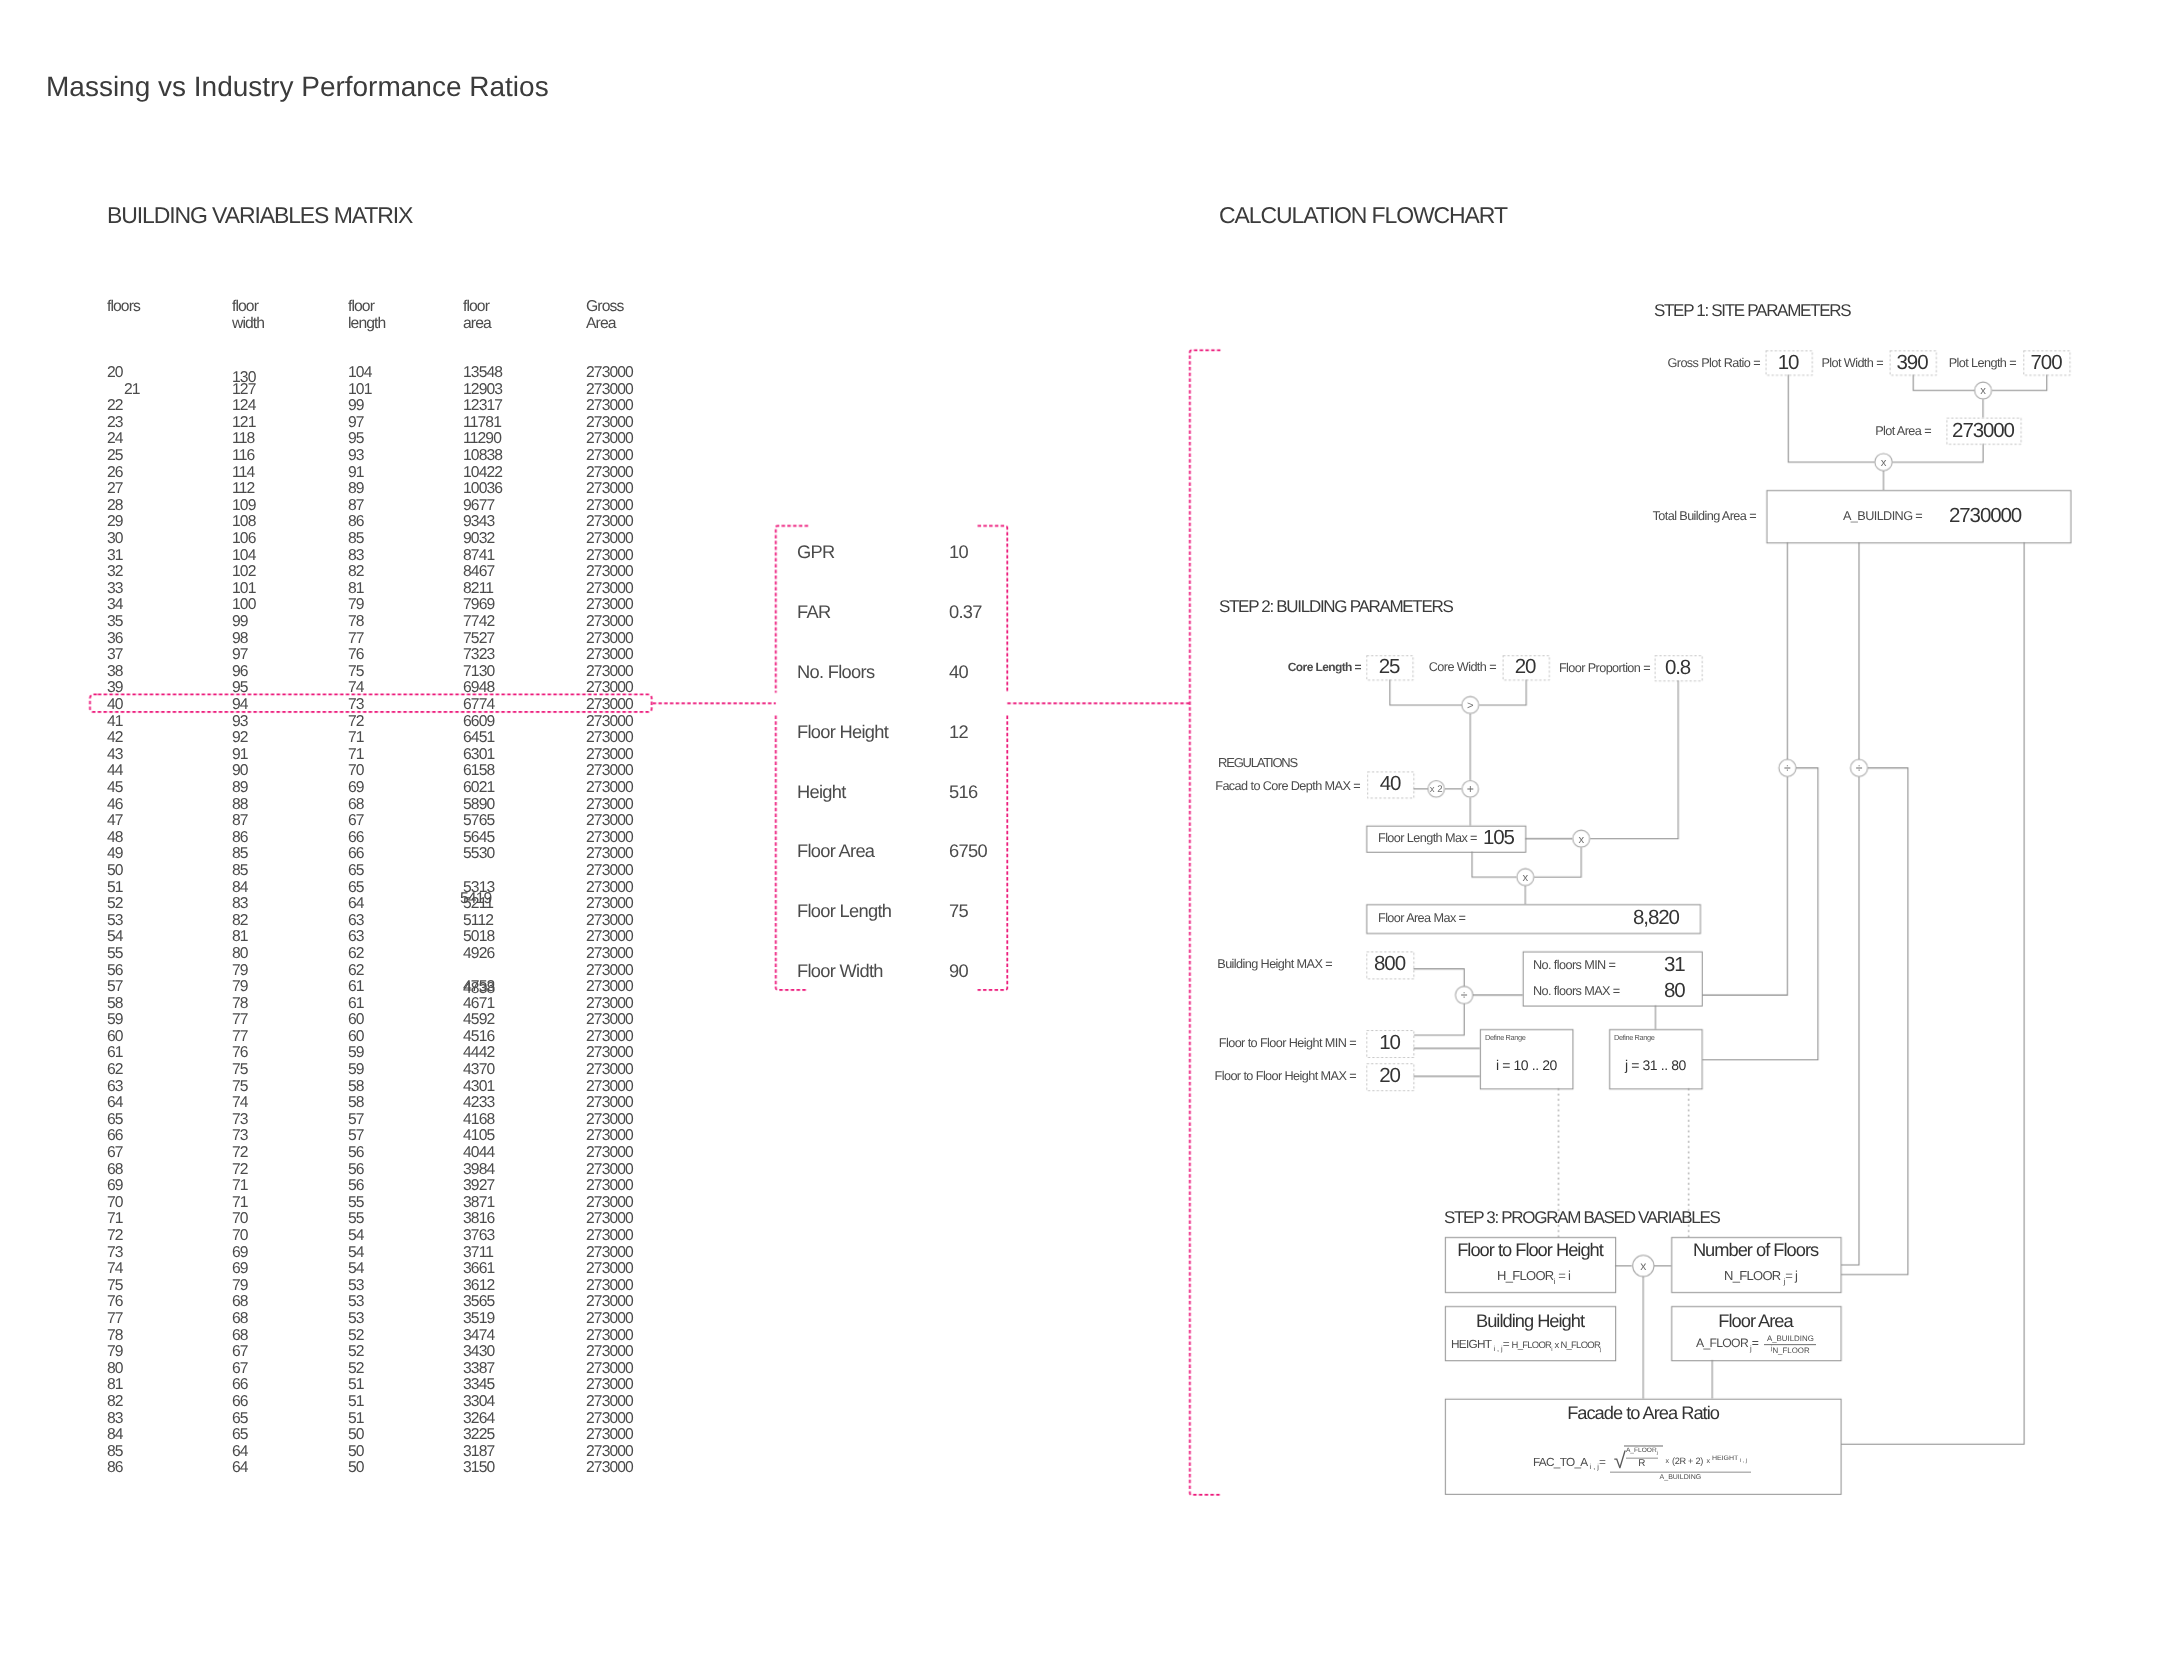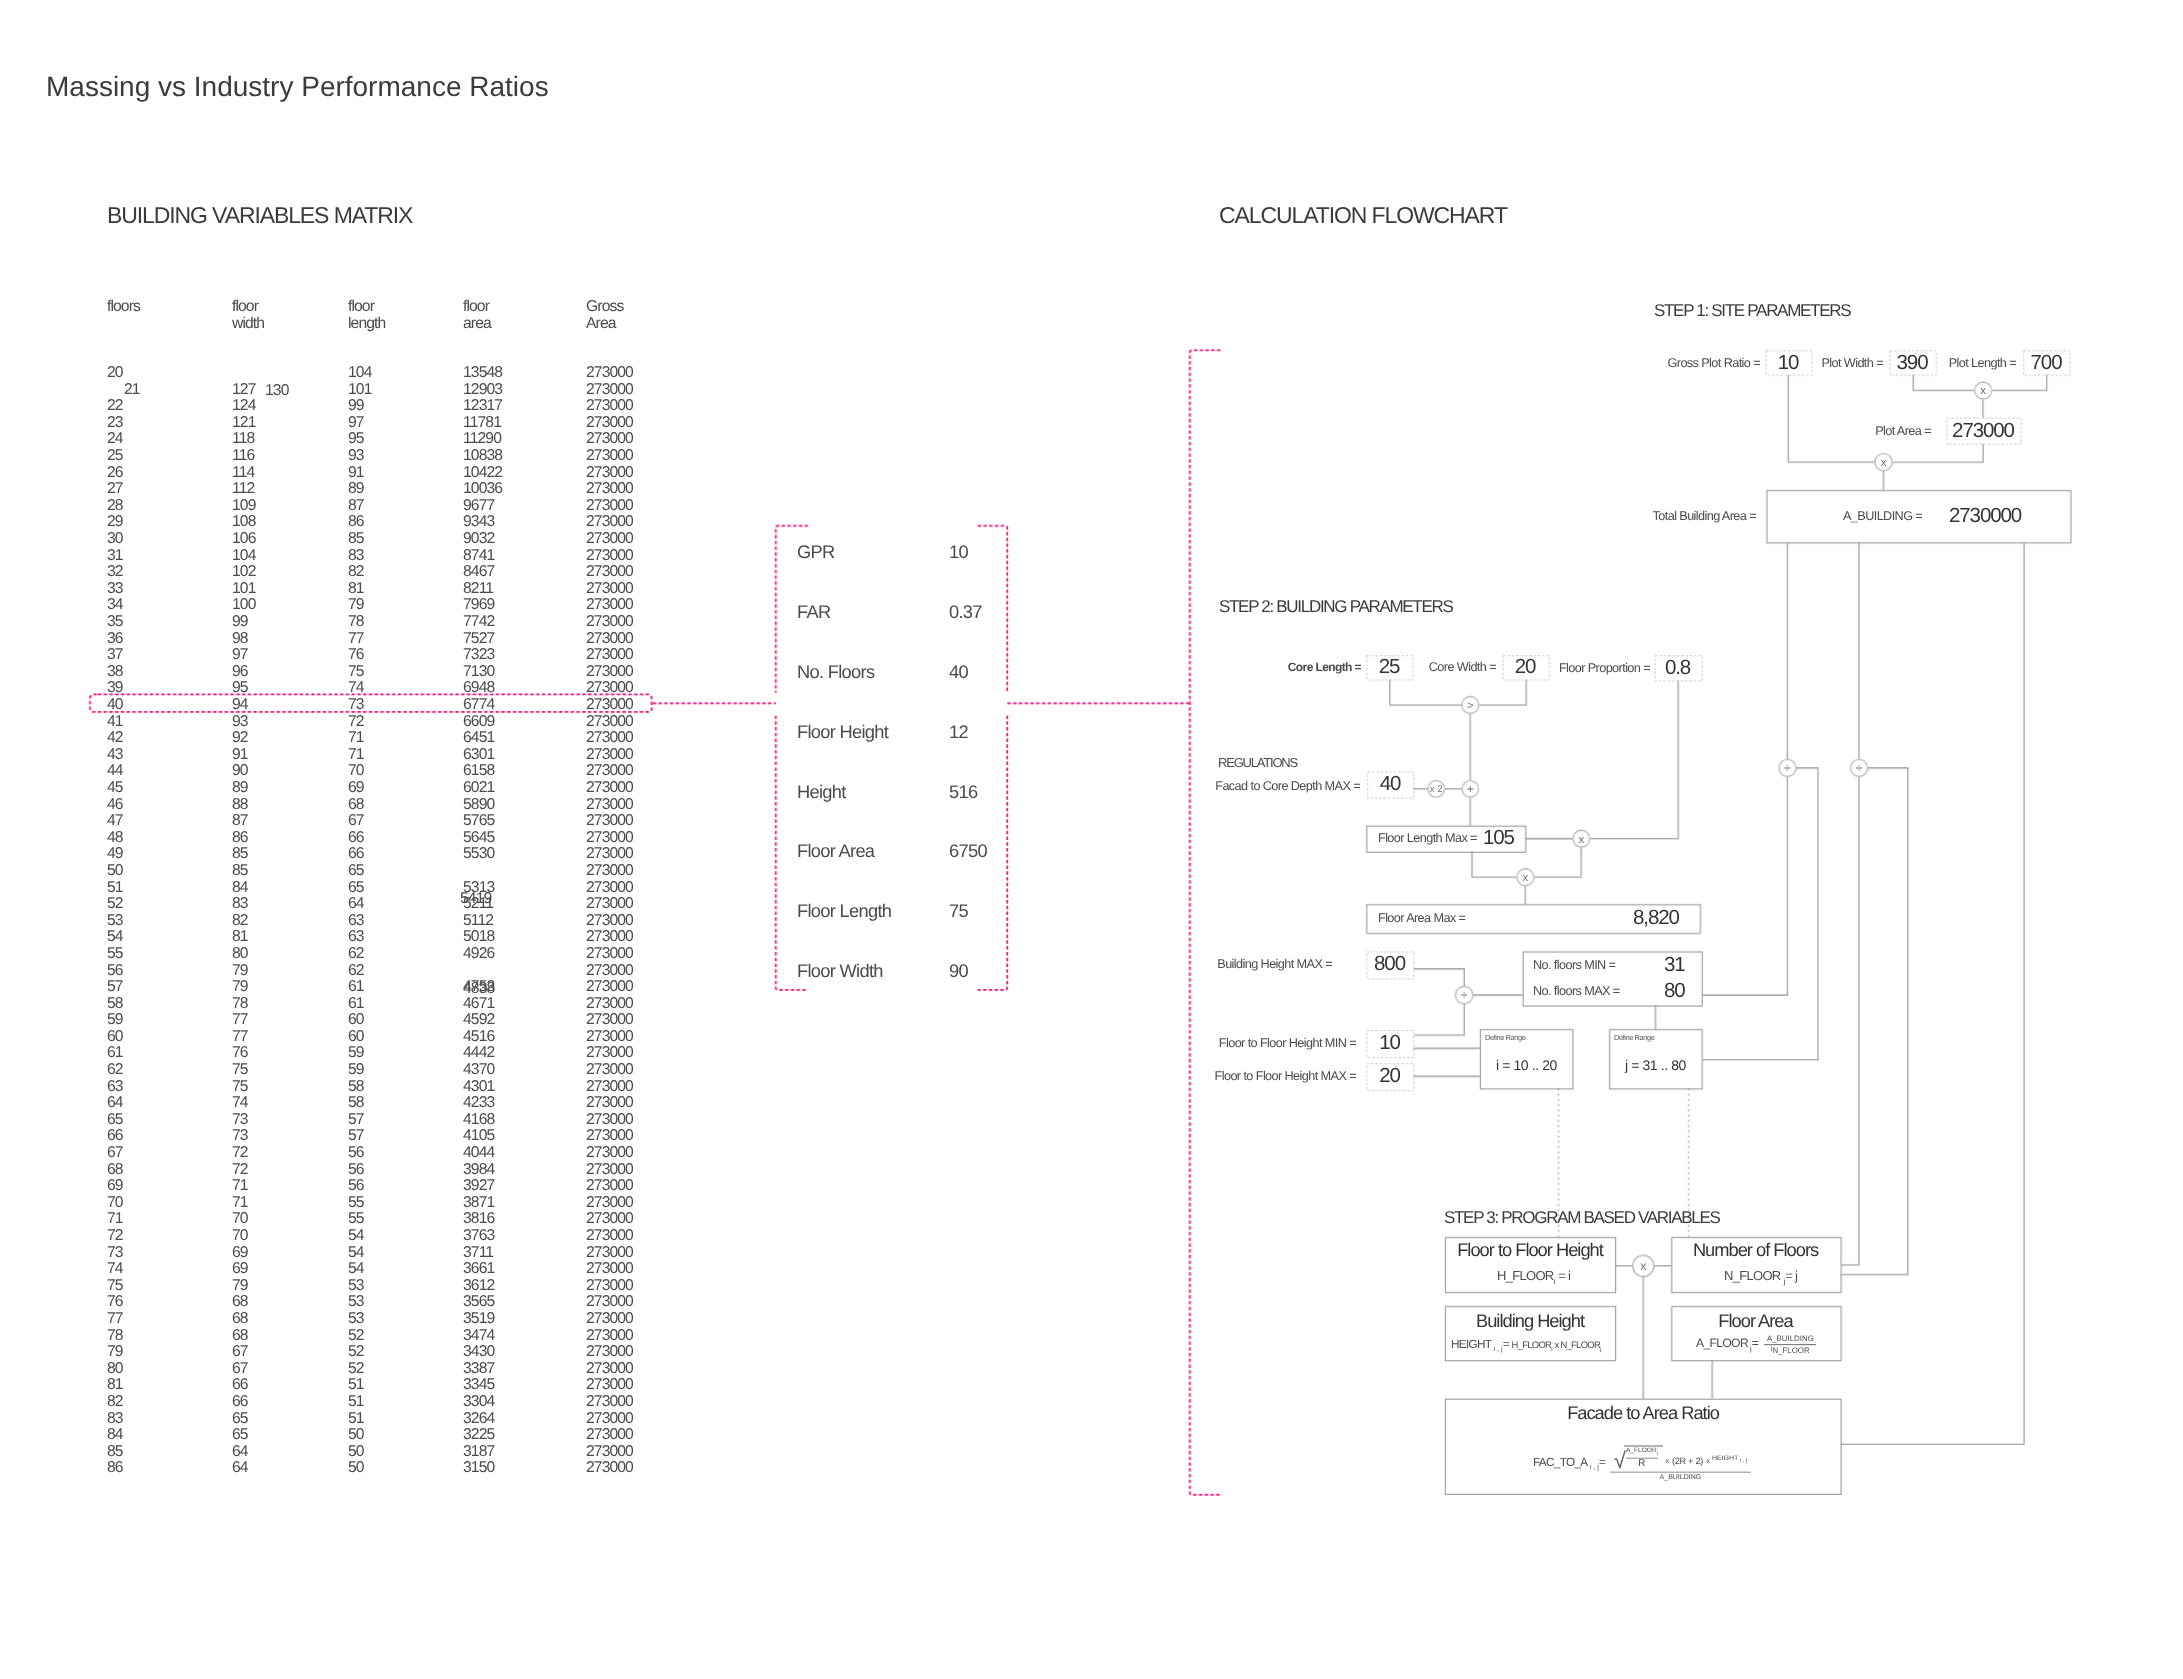--- a/index.html
+++ b/index.html
@@ -124,21 +124,21 @@
     <div class="mhead" style="left: 107px; top: 299px;">floors</div>
     <div class="mhead" style="left: 232px; top: 299px;">floor
 width</div>
     <div class="mhead" style="left: 348px; top: 299px;">floor
 length</div>
     <div class="mhead" style="left: 463px; top: 299px;">floor
 area</div>
     <div class="mhead" style="left: 586px; top: 299px;">Gross
 Area</div>
     <div class="mcell" style="left: 107px; top: 365px;">20</div>
-    <div class="mcell" style="left: 232px; top: 383px; margin-left: 33px;">130</div>
+    <div class="mcell" style="left: 232px; top: 370px;">130</div>
     <div class="mcell" style="left: 348px; top: 365px;">104</div>
     <div class="mcell" style="left: 463px; top: 365px;">13548</div>
     <div class="mcell" style="left: 586px; top: 365px;">273000</div>
     <div class="mcell" style="left: 124px; top: 382px;">21</div>
     <div class="mcell" style="left: 232px; top: 382px;">127</div>
     <div class="mcell" style="left: 348px; top: 382px;">101</div>
     <div class="mcell" style="left: 463px; top: 382px;">12903</div>
     <div class="mcell" style="left: 586px; top: 382px;">273000</div>
     <div class="mcell" style="left: 107px; top: 398px;">22</div>
     <div class="mcell" style="left: 232px; top: 398px;">124</div>

